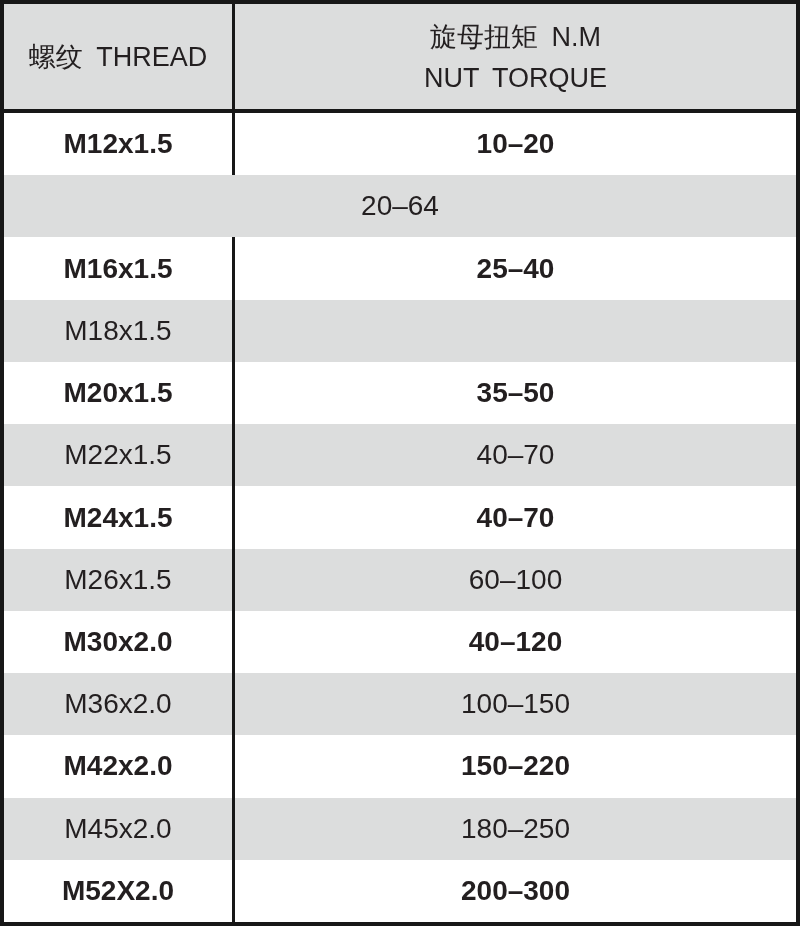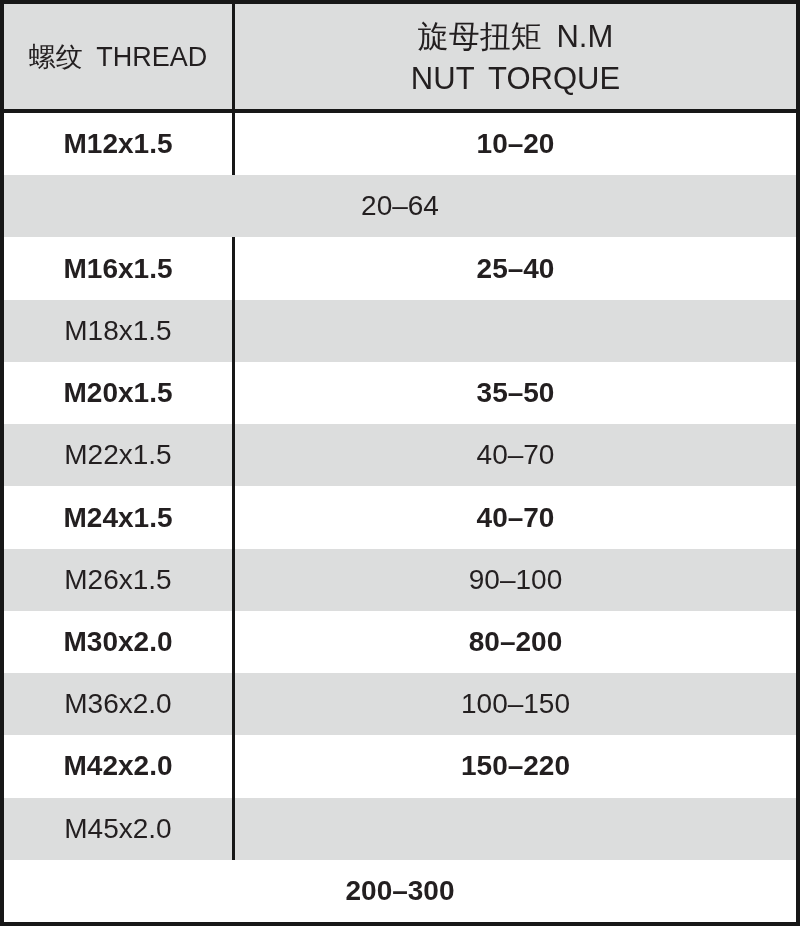--- a/index.html
+++ b/index.html
@@ -38,21 +38,21 @@
     justify-content: center;
     font-size: 27px;
     word-spacing: 6px;
   }
   .th-torque {
     flex: 1;
     display: flex;
     flex-direction: column;
     align-items: center;
     justify-content: space-evenly;
-    font-size: 31px;
+    font-size: 27px;
     word-spacing: 6px;
     padding: 8px 0;
   }
   .tbody {
     flex: 1;
     display: flex;
     flex-direction: column;
   }
   .row {
     flex: 1;
@@ -116,35 +116,37 @@
     <div class="row">
       <div class="c-thread">M22x1.5</div>
       <div class="c-torque">40–70</div>
     </div>
     <div class="row">
       <div class="c-thread">M24x1.5</div>
       <div class="c-torque">40–70</div>
     </div>
     <div class="row">
       <div class="c-thread">M26x1.5</div>
-      <div class="c-torque">90–100</div>
+      <div class="c-torque">60–100</div>
     </div>
     <div class="row">
       <div class="c-thread">M30x2.0</div>
-      <div class="c-torque">80–200</div>
+      <div class="c-torque">40–120</div>
     </div>
     <div class="row">
       <div class="c-thread">M36x2.0</div>
       <div class="c-torque">100–150</div>
     </div>
     <div class="row">
       <div class="c-thread">M42x2.0</div>
       <div class="c-torque">150–220</div>
     </div>
     <div class="row">
       <div class="c-thread">M45x2.0</div>
+      <div class="c-torque">180–250</div>
     </div>
     <div class="row">
+      <div class="c-thread">M52X2.0</div>
       <div class="c-torque">200–300</div>
     </div>
   </div>
 
 </div>
 
 </body></html>

